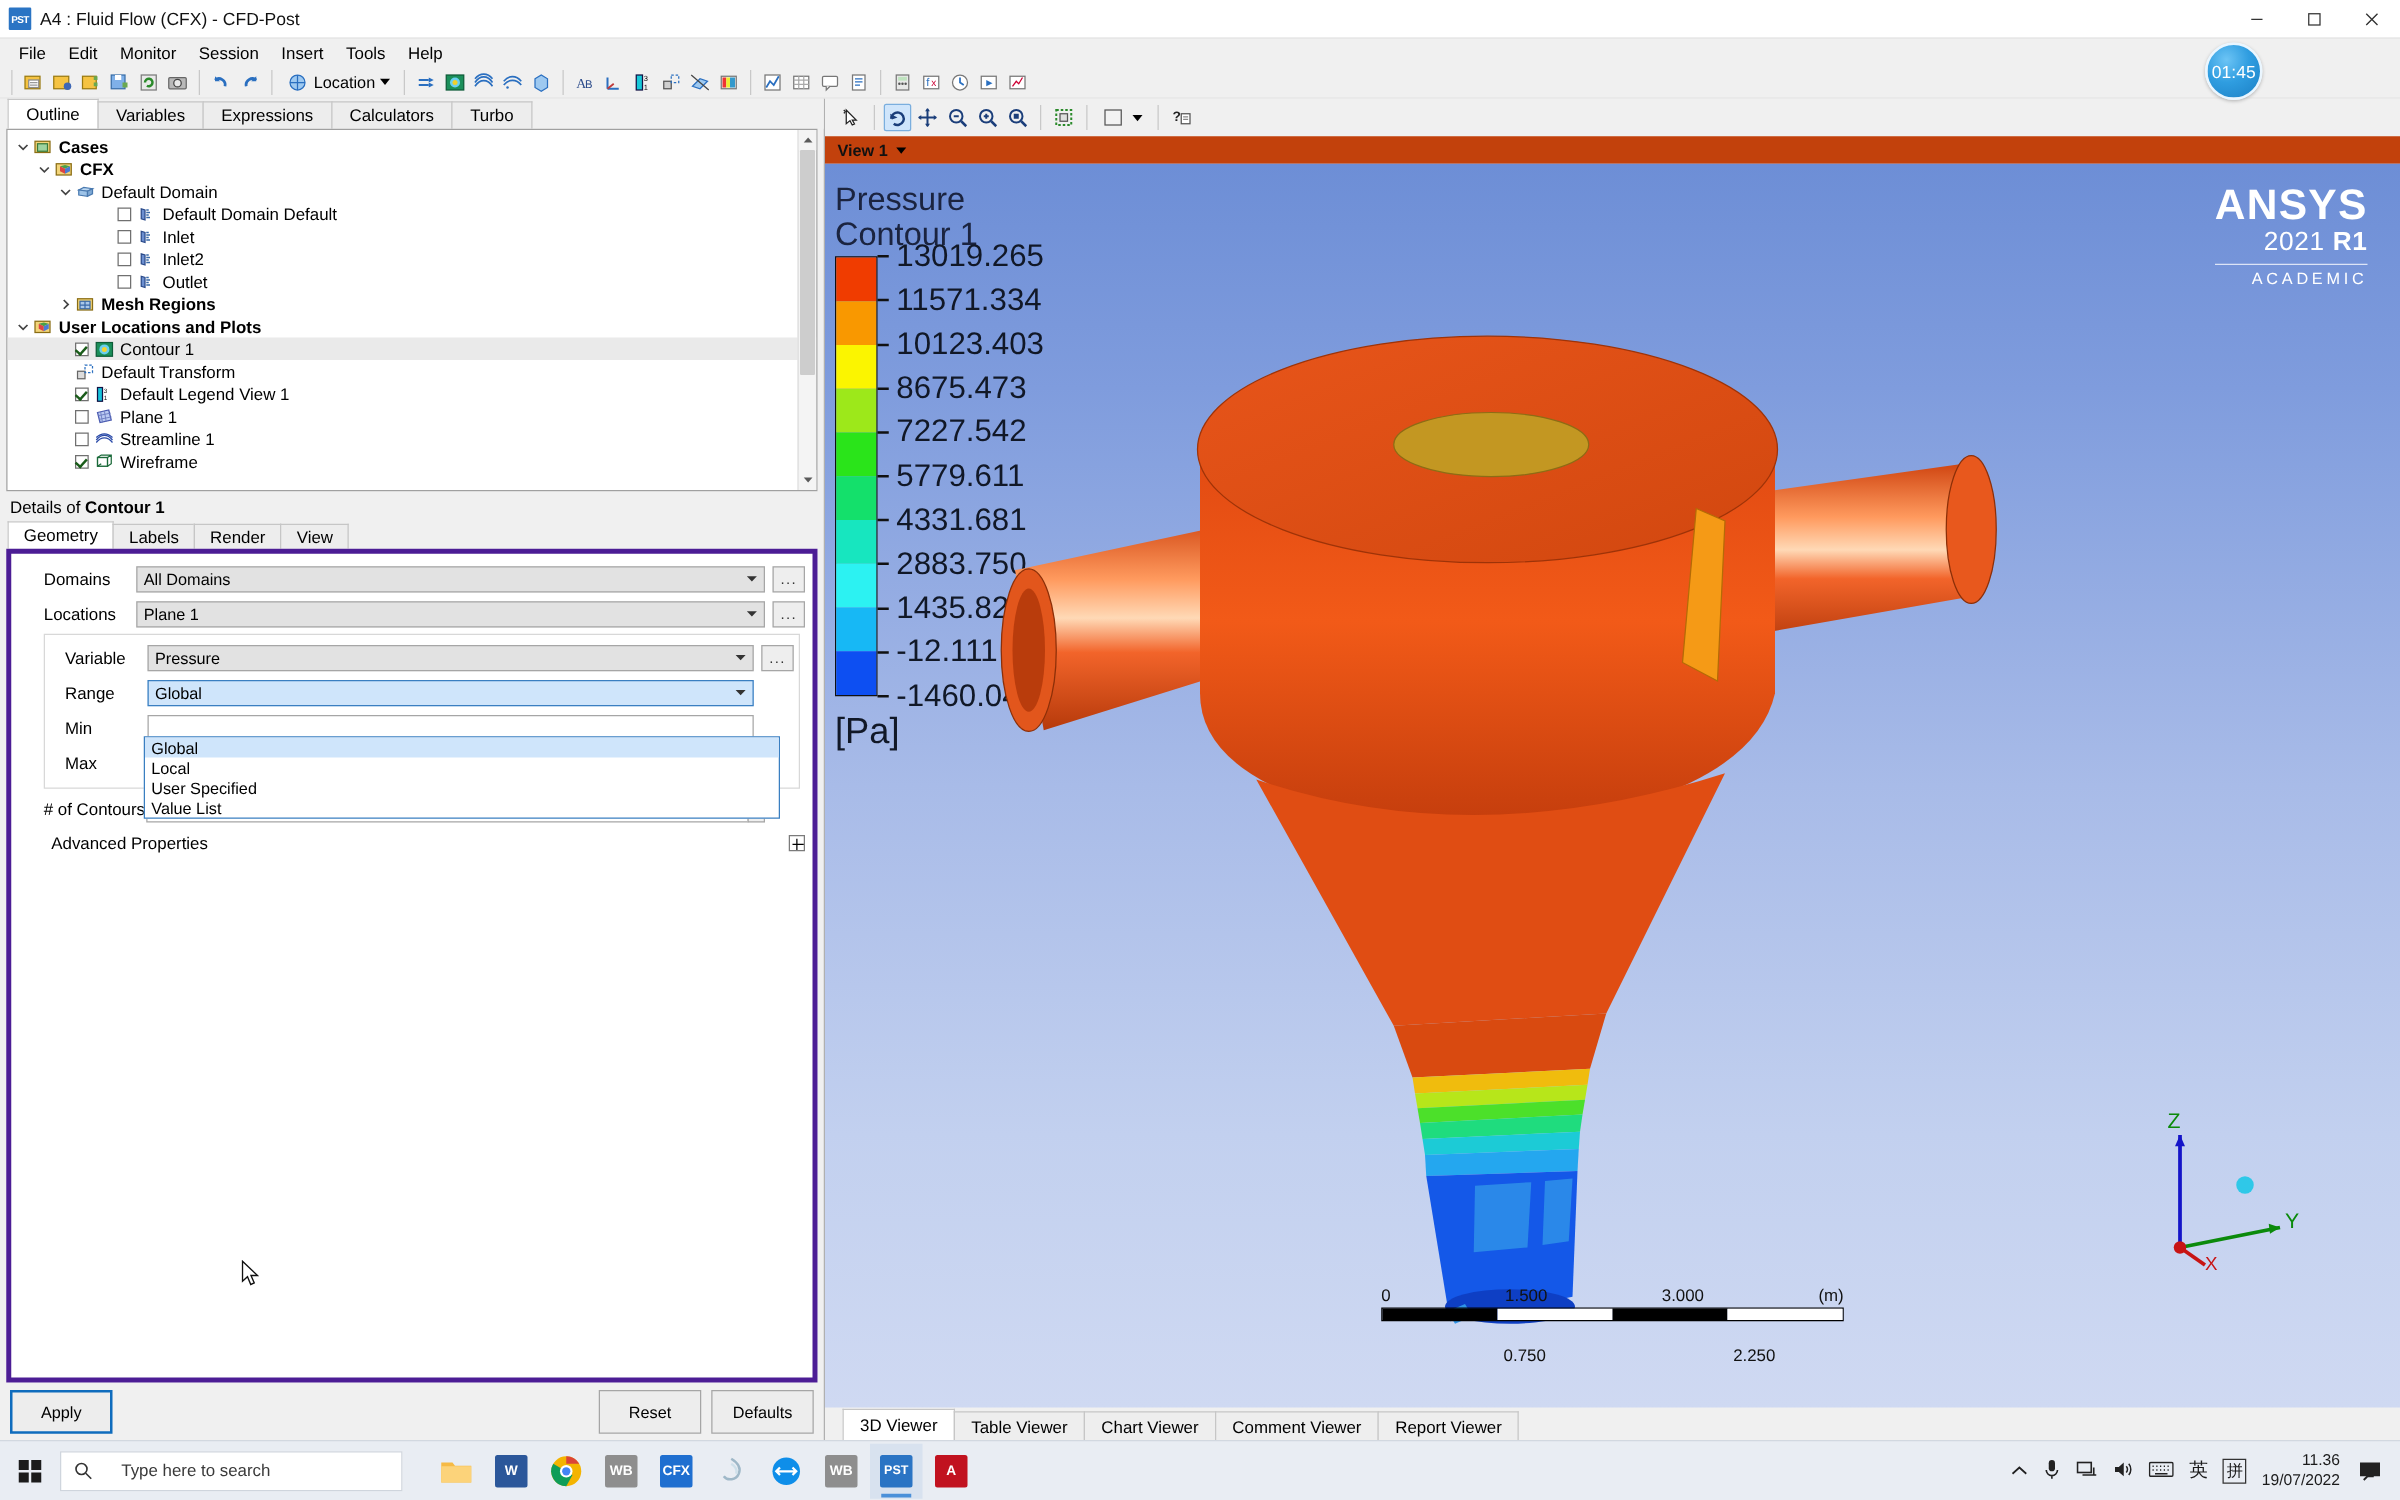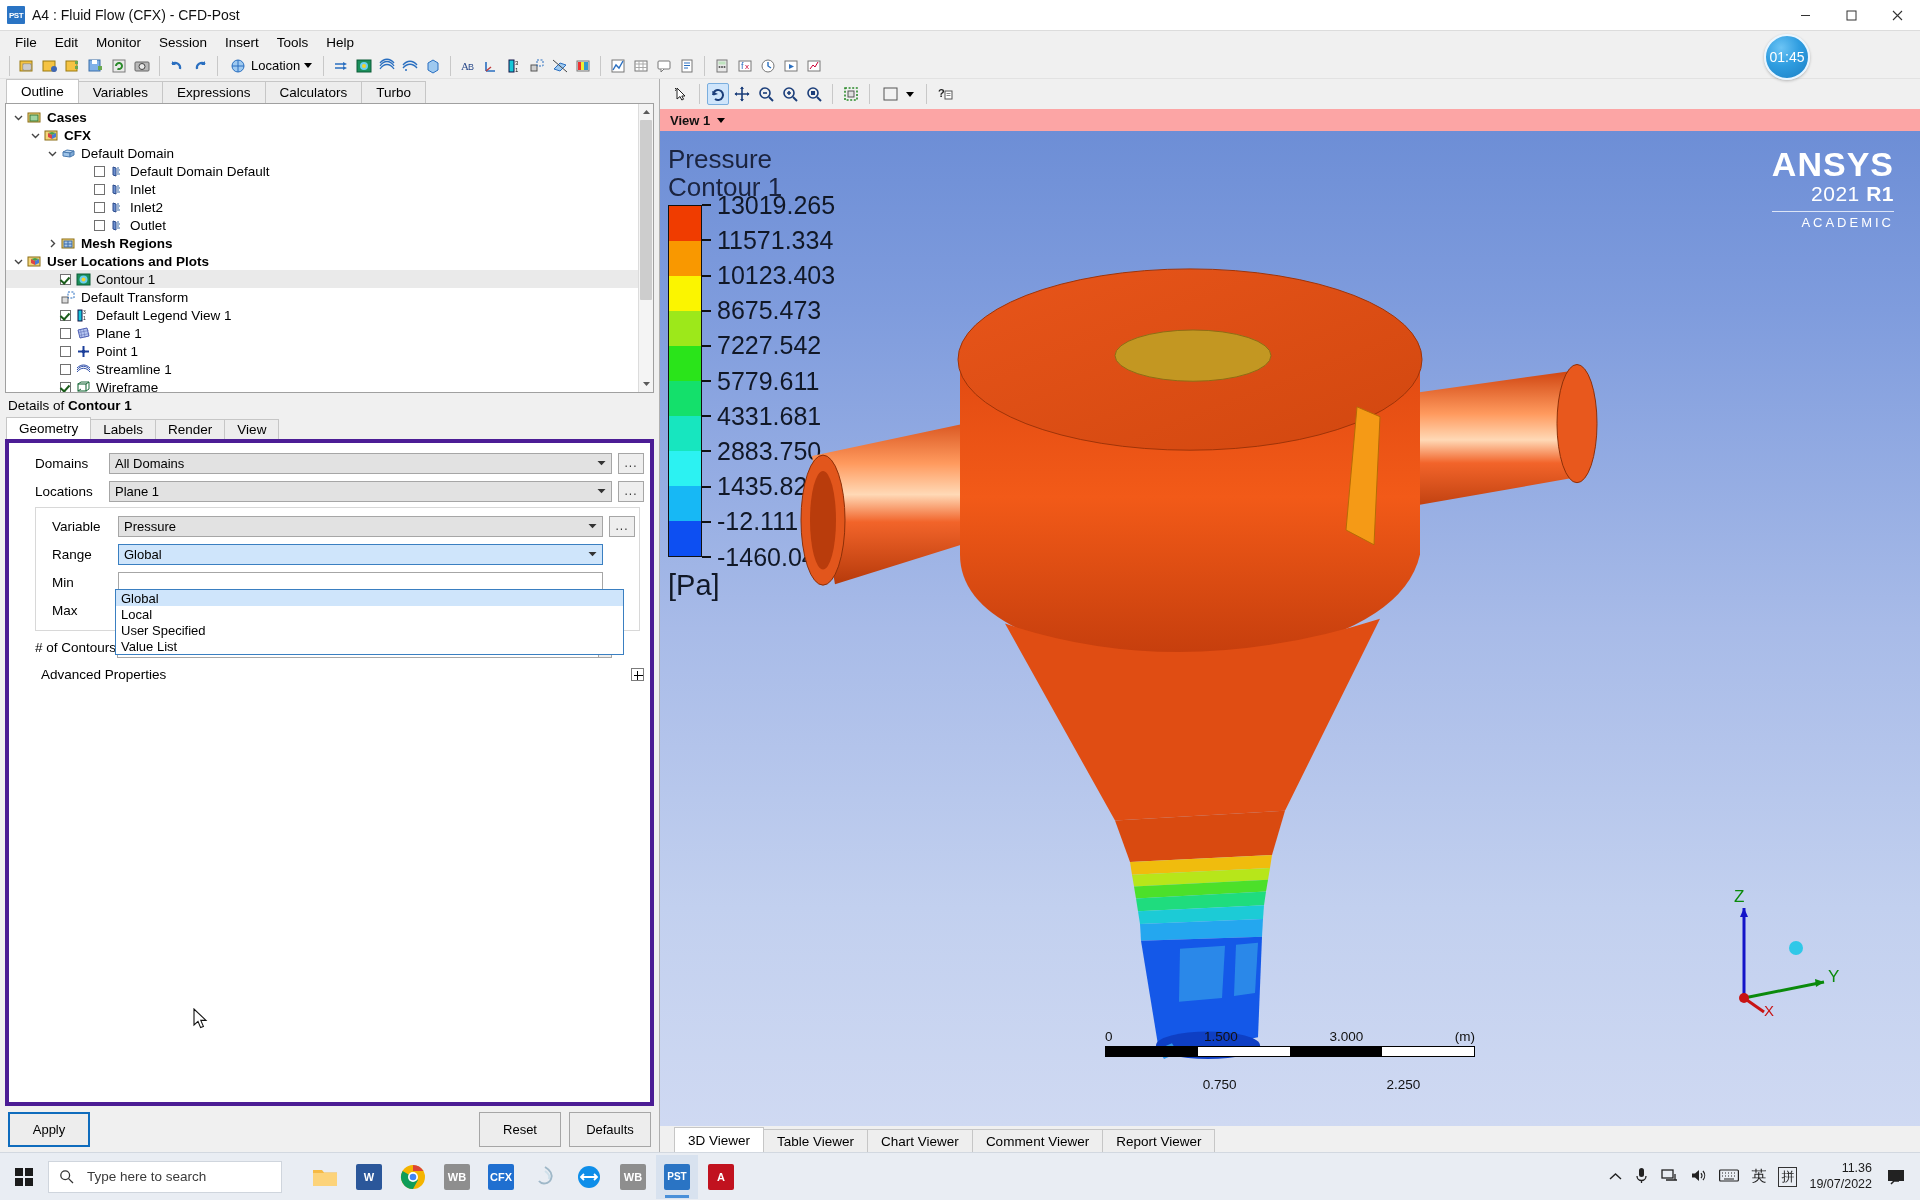--- a/index.html
+++ b/index.html
@@ -94,21 +94,21 @@
 
   
   .left-foot { height:46px; display:flex; align-items:center; padding:0 8px; flex:0 0 auto; }
   .btn { height:35px; min-width:82px; border:1px solid #a6a6a6; background:#ededed; display:flex; align-items:center; justify-content:center; font-size:13px;}
   .btn.primary { border:2px solid #0f6cbd; background:#ededed; }
   .grow { flex:1 1 auto; }
 
   
   .right-pane { flex:1 1 auto; display:flex; flex-direction:column; min-width:0; background:#f0f0f0;}
   .vp-toolbar { height:30px; background:#f0f0f0; display:flex; align-items:center; padding-left:10px; gap:2px; flex:0 0 auto;}
-  .view-bar { height:22px; background:#fca5a5; display:flex; align-items:center; padding-left:10px; gap:7px; font-size:13px; font-weight:bold; color:#111; flex:0 0 auto;}
+  .view-bar { height:22px; background:#c2410c; display:flex; align-items:center; padding-left:10px; gap:7px; font-size:13px; font-weight:bold; color:#111; flex:0 0 auto;}
   .viewport { flex:1 1 auto; position:relative; overflow:hidden;
      background:linear-gradient(to bottom,#6d8ed6 0%, #7f9cdd 18%, #a8bbe8 50%, #c2d0ef 78%, #cfd9f2 100%); }
   .ansys-logo { position:absolute; right:26px; top:16px; text-align:right; color:#fff; }
   .ansys-logo .a1 { font-size:34px; font-weight:bold; letter-spacing:1px; line-height:1;}
   .ansys-logo .a2 { font-size:21px; line-height:1.25; letter-spacing:0.5px;}
   .ansys-logo .a2 b { font-weight:bold; }
   .ansys-logo .rule { height:1px; background:rgba(255,255,255,.75); margin:4px 0 3px 0;}
   .ansys-logo .a3 { font-size:13px; letter-spacing:3px;}
 
   .legend { position:absolute; left:8px; top:14px; color:#111827; }
@@ -135,21 +135,21 @@
   .vp-tabs .vt.active { background:#fff; height:25px;}
 
   .timer-badge { position:absolute; right:110px; top:34px; width:46px; height:46px; border-radius:50%;
      background:radial-gradient(circle at 36% 28%, #6cc4f5 0%, #2f9de0 45%, #1b7fc4 100%);
      border:2px solid #eaf6ff; display:flex; align-items:center; justify-content:center;
      color:#fff; font-size:14px; z-index:30; box-shadow:0 1px 3px rgba(0,0,0,.25);}
 
   
   .taskbar { height:48px; background:#e9edf3; display:flex; align-items:center; flex:0 0 auto; border-top:1px solid #d2d8e0;}
   .start { width:48px; height:48px; display:flex; align-items:center; justify-content:center;}
-  .search-box { width:234px; height:32px; background:#fff; border:1px solid #cfd5dd; display:flex; align-items:center; padding-left:10px; gap:13px; font-size:13.5px; color:#3a3a3a;}
+  .search-box { width:274px; height:32px; background:#fff; border:1px solid #cfd5dd; display:flex; align-items:center; padding-left:10px; gap:23px; font-size:13.5px; color:#3a3a3a;}
   .tb-icons { display:flex; align-items:center; gap:2px; margin-left:22px;}
   .tb-ico { width:42px;height:44px; display:flex; align-items:center; justify-content:center; position:relative;}
   .tb-ico.active { background:#d8e2ef;}
   .tb-ico.active:after { content:""; position:absolute; bottom:1px; left:9px; width:24px; height:3px; background:#4a90d9;}
   .tb-sq { width:26px;height:26px; display:flex; align-items:center; justify-content:center; color:#fff; font-size:11px; font-weight:bold; border-radius:2px;}
   .tray { margin-left:auto; display:flex; align-items:center; gap:12px; padding-right:10px; font-size:13px; color:#1b1b1b;}
   .clock { text-align:right; line-height:1.25; font-size:12.5px;}
   .notif { width:26px;height:26px; display:flex;align-items:center;justify-content:center; position:relative;}
 </style>
 </head>
@@ -569,32 +569,20 @@
               <span style="display:inline-block;width:34px;flex:0 0 34px"></span>
               <span class="tw"></span>
               <span class="cb "></span>
               <span class="ticon">
                 <svg width="15" height="13" viewBox="0 0 15 13">
                   <path d="M2 3l9-2 2 8-9 2z" fill="#b9c9f2" stroke="#4a5ab0"></path>
                   <path d="M4.5 2.5l1.5 8.5M7.5 2l1.5 8.5M2.7 5.5l9.8-2M3.4 8.5l9.8-2" stroke="#6a7ac0" stroke-width="0.7"></path>
                 </svg>
               </span>
               <span class="tlabel ">Plane 1</span>
-            </div>
-            <div class="trow">
-              <span style="display:inline-block;width:34px;flex:0 0 34px"></span>
-              <span class="tw"></span>
-              <span class="cb "></span>
-              <span class="ticon">
-                <svg width="15" height="13" viewBox="0 0 15 13">
-                  <path d="M7.5 1v11M2 6.5h11" stroke="#1b3e9a" stroke-width="2"></path>
-                  <circle cx="7.5" cy="6.5" r="1.8" fill="#1b3e9a"></circle>
-                </svg>
-              </span>
-              <span class="tlabel ">Point 1</span>
             </div>
             <div class="trow">
               <span style="display:inline-block;width:34px;flex:0 0 34px"></span>
               <span class="tw"></span>
               <span class="cb "></span>
               <span class="ticon">
                 <svg width="15" height="13" viewBox="0 0 15 13">
                   <path d="M1 9c4-5 9-5 13 0M1 7c4-5 9-5 13 0M1 5c4-4 9-4 13 0" stroke="#2a4aa8" fill="none" stroke-width="1"></path>
                 </svg>
               </span>

